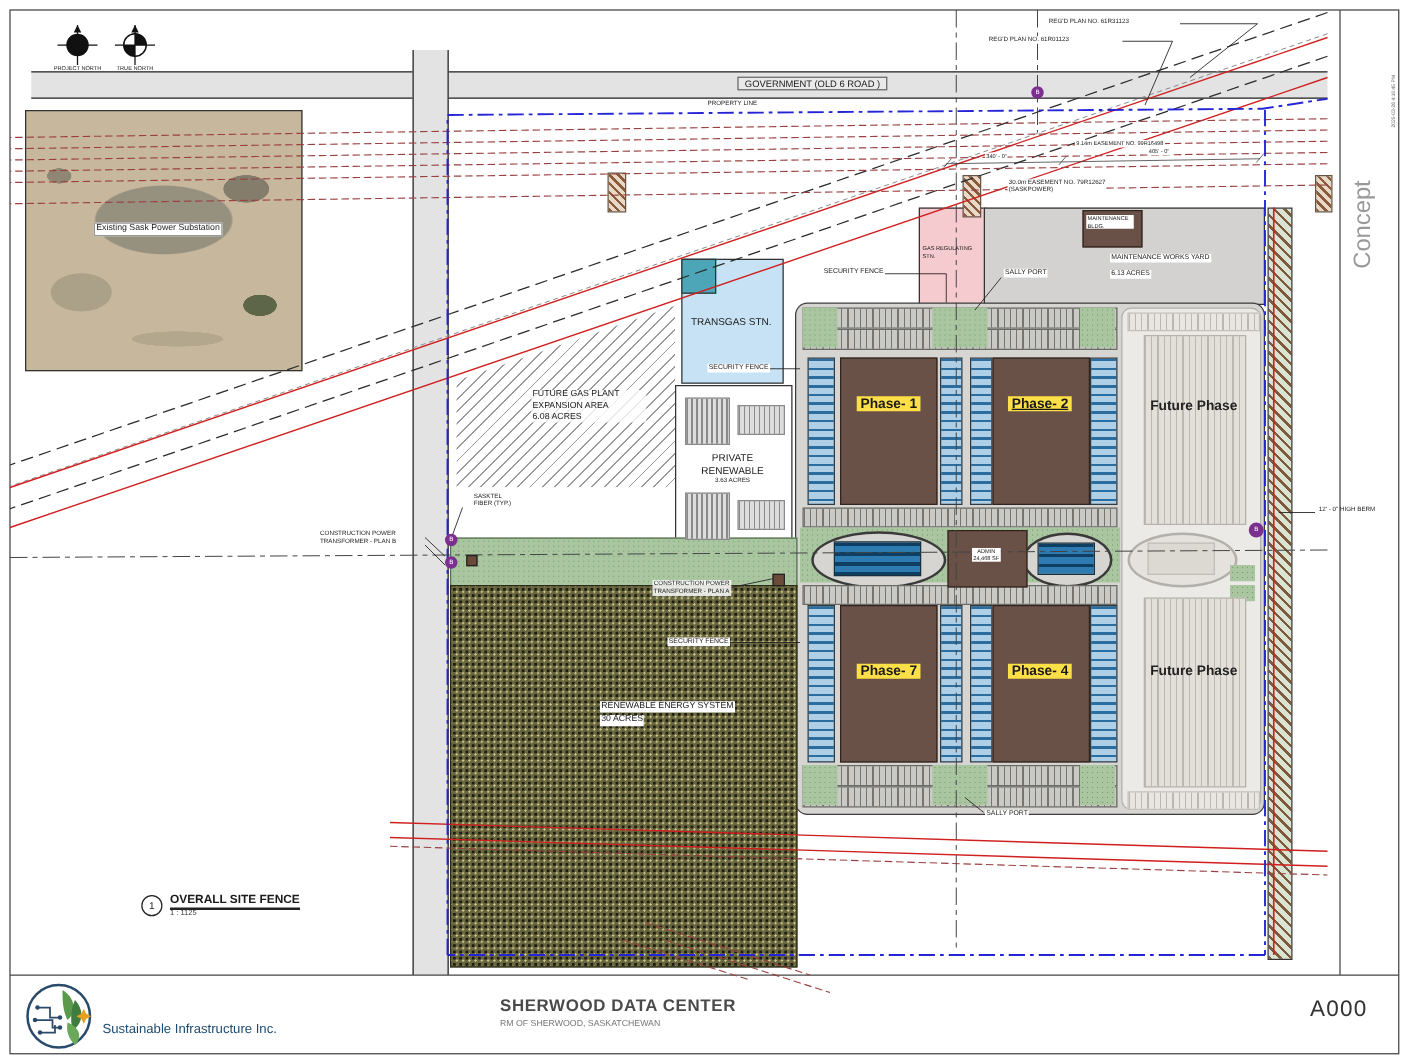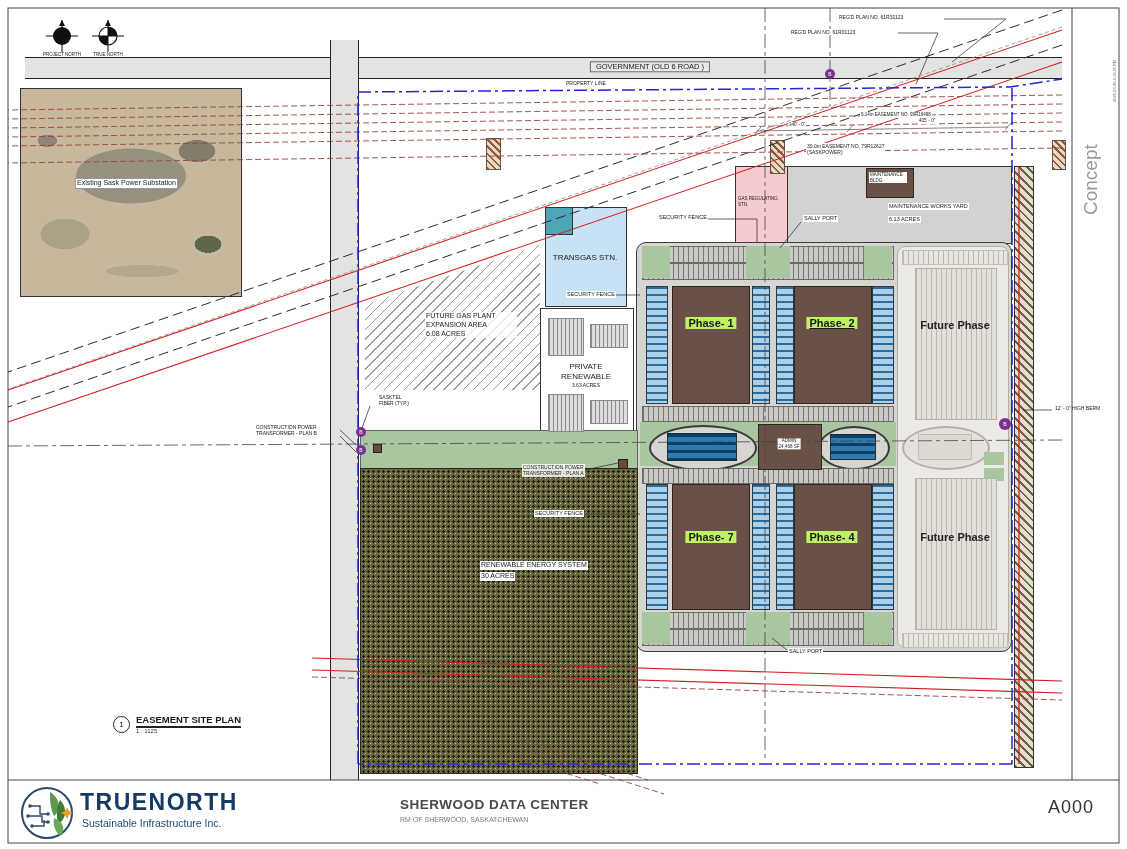--- a/index.html
+++ b/index.html
@@ -4,21 +4,21 @@
 <style>
   html,body{margin:0;padding:0;background:#fff;}
   #sheet{position:relative;width:1127px;height:849px;background:#fff;overflow:hidden;
          font-family:"Liberation Sans",sans-serif;color:#1a1a1a;}
   .abs{position:absolute;}
   .lbl{position:absolute;font-size:6px;line-height:1.25;color:#1a1a1a;background:#fff;
        padding:0 1px;white-space:nowrap;z-index:10;}
   .ctr{transform:translate(-50%,-50%);text-align:center;}
   .nobg{background:transparent;}
   .tiny{font-size:4.5px;}
-  .phase-lbl{position:absolute;font-size:11px;font-weight:bold;background:#bef264;
+  .phase-lbl{position:absolute;font-size:11px;font-weight:bold;background:#fde047;
              padding:0 3px;z-index:10;transform:translate(-50%,-50%);white-space:nowrap;}
   .future-lbl{position:absolute;font-size:11px;font-weight:bold;color:#222;z-index:10;
               transform:translate(-50%,-50%);white-space:nowrap;background:transparent;}
   .road{background:#e3e3e3;z-index:1;}
   .pad{background:#d6d5d2;border:1.5px solid #3c3c3c;border-radius:10px;z-index:2;}
   .bldg{background:#6a5147;border:1px solid #30241f;z-index:3;}
   .parkstrip{background-color:#c9c9c6;background-image:repeating-linear-gradient(90deg,#78756f 0 1px,transparent 1px 5px);border:0.5px solid #6a6a66;z-index:3;}
   .parkstrip-light{background-color:#e9e6e1;background-image:repeating-linear-gradient(90deg,#bcb8b1 0 1px,transparent 1px 5px);border:0.5px solid #c4c0ba;z-index:3;}
   .solar{background-image:repeating-linear-gradient(180deg,#2a6d9e 0 2px,#aecfe6 2px 7px);border:0.5px solid #2a3a46;z-index:3;}
   .solar-dark{background-image:repeating-linear-gradient(180deg,#0e3f63 0 3px,#2d7bb0 3px 8px);border:1px solid #16303f;z-index:4;}
@@ -291,21 +291,21 @@
   </div>
 
   <div class="lbl" style="left:1054px;top:405px;font-size:5px;background:transparent;">12' - 0" HIGH BERM</div>
 
   <div class="abs" style="left:113px;top:714px;z-index:10;">
     <div style="display:flex;align-items:flex-start;">
       <div style="width:15px;height:15px;border:1.2px solid #222;border-radius:50%;display:flex;align-items:center;justify-content:center;font-size:8px;margin-right:6px;margin-top:2px;">
           <span>1</span>
         </div>
       <div>
-        <div style="font-size:9.5px;font-weight:bold;border-bottom:2px solid #222;padding-bottom:1px;">EASEMENT SITE PLAN</div>
+        <div style="font-size:9.5px;font-weight:bold;border-bottom:2px solid #222;padding-bottom:1px;">OVERALL SITE FENCE</div>
         <div style="font-size:6px;color:#333;">1 : 1125</div>
       </div>
     </div>
   </div>
 
   <div class="abs vtext" style="left:1080px;top:55px;height:160px;font-size:19px;color:#999;z-index:10;">Concept</div>
   <div class="abs vtext" style="left:1112px;top:12px;height:90px;font-size:4px;color:#666;z-index:10;">2025-03-26 4:10:45 PM</div>
 
   <div class="abs" style="left:0;top:781px;width:1127px;height:68px;z-index:10;">
     <div class="abs" style="left:20px;top:5px;">
@@ -322,21 +322,20 @@
         <g fill="#2a4a6b">
           <circle cx="10" cy="20" r="1.8"></circle>
             <circle cx="28" cy="28" r="1.8"></circle>
           <circle cx="8" cy="30" r="1.8"></circle>
             <circle cx="28" cy="36" r="1.8"></circle>
           <circle cx="12" cy="40" r="1.8"></circle>
         </g>
         <path d="M49 25 l2 4 4 2 -4 2 -2 4 -2 -4 -4 -2 4 -2 z" fill="#e8a020" transform="translate(-2,-4)"></path>
       </svg>
     </div>
-    <div class="abs" style="left:80px;top:8px;font-size:23px;font-weight:bold;color:#173a63;letter-spacing:1.5px;">TRUENORTH</div>
     <div class="abs" style="left:82px;top:36px;font-size:10.5px;color:#1d4a6e;">Sustainable Infrastructure Inc.</div>
 
     <div class="abs" style="left:400px;top:16px;font-size:13.5px;color:#4a4a4a;letter-spacing:0.5px;font-weight:bold;">SHERWOOD DATA CENTER</div>
     <div class="abs" style="left:400px;top:35px;font-size:7px;color:#777;">RM OF SHERWOOD, SASKATCHEWAN</div>
 
     <div class="abs" style="left:1048px;top:16px;font-size:18px;color:#333;letter-spacing:1px;">A000</div>
   </div>
 
 </div>
 

